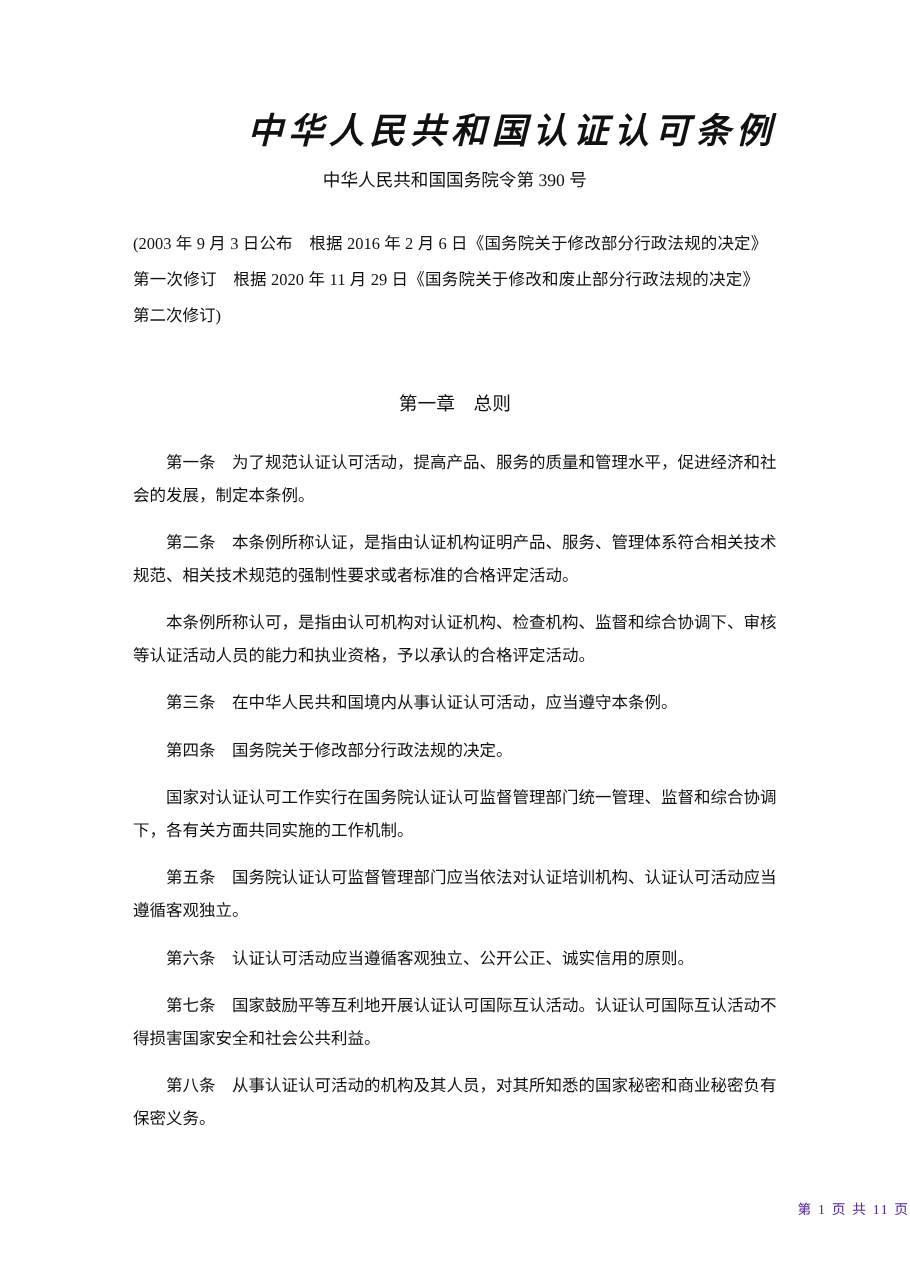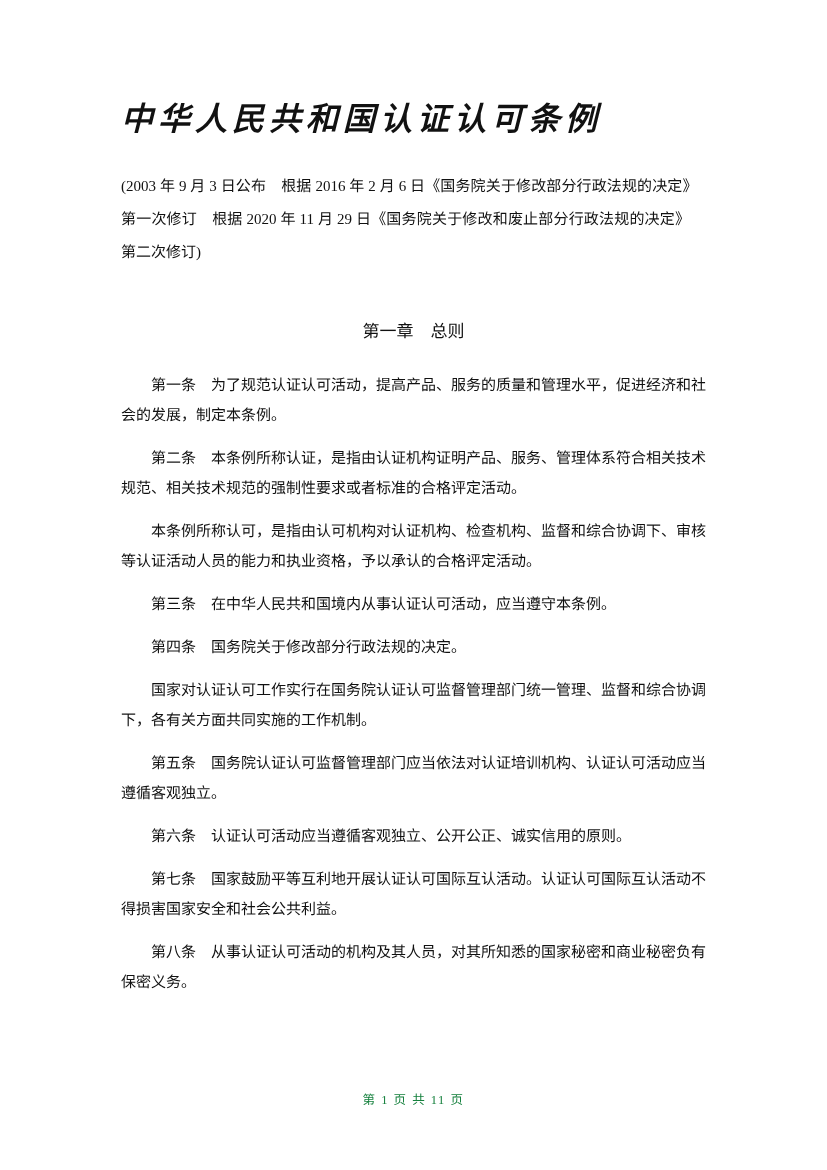--- a/index.html
+++ b/index.html
@@ -18,21 +18,21 @@
     box-sizing: border-box;
     padding: 96px 121px 0 121px;
     overflow: hidden;
   }
   .doc-title {
     font-family: cursive;
     font-style: italic;
     font-weight: 700;
     font-size: 32px;
     line-height: 46px;
-    text-align: left;
+    text-align: right;
     letter-spacing: 5px;
     margin: 0;
     white-space: nowrap;
   }
   .decree-line {
     font-size: 16px;
     line-height: 26px;
     text-align: center;
     margin: 10px 0 0 0;
   }
@@ -55,33 +55,34 @@
     text-align: justify;
     text-indent: 2em;
     margin: 0 0 13px 0;
     font-family: Liberation Serif, serif;
   }
   .page-footer {
     position: absolute;
     left: 0;
     bottom: 62px;
     width: 100%;
-    text-align: center;
+    text-align: right;
     font-size: 12.5px;
     letter-spacing: 1.5px;
-    color: #15803d;
+    color: #4c1d95;
   }
 </style>
 </head>
 <body>
 
 <div class="page">
 
   <h1 class="doc-title">中华人民共和国认证认可条例</h1>
 
+  <div class="decree-line">中华人民共和国国务院令第 390 号</div>
 
   <p class="revision-note">(2003 年 9 月 3 日公布　根据 2016 年 2 月 6 日《国务院关于修改部分行政法规的决定》第一次修订　根据 2020 年 11 月 29 日《国务院关于修改和废止部分行政法规的决定》第二次修订)</p>
 
   <h2 class="chapter-heading">第一章　总则</h2>
 
   <p class="body-para">第一条　为了规范认证认可活动，提高产品、服务的质量和管理水平，促进经济和社会的发展，制定本条例。</p>
   <p class="body-para">第二条　本条例所称认证，是指由认证机构证明产品、服务、管理体系符合相关技术规范、相关技术规范的强制性要求或者标准的合格评定活动。</p>
   <p class="body-para">本条例所称认可，是指由认可机构对认证机构、检查机构、监督和综合协调下、审核等认证活动人员的能力和执业资格，予以承认的合格评定活动。</p>
   <p class="body-para">第三条　在中华人民共和国境内从事认证认可活动，应当遵守本条例。</p>
   <p class="body-para">第四条　国务院关于修改部分行政法规的决定。</p>

